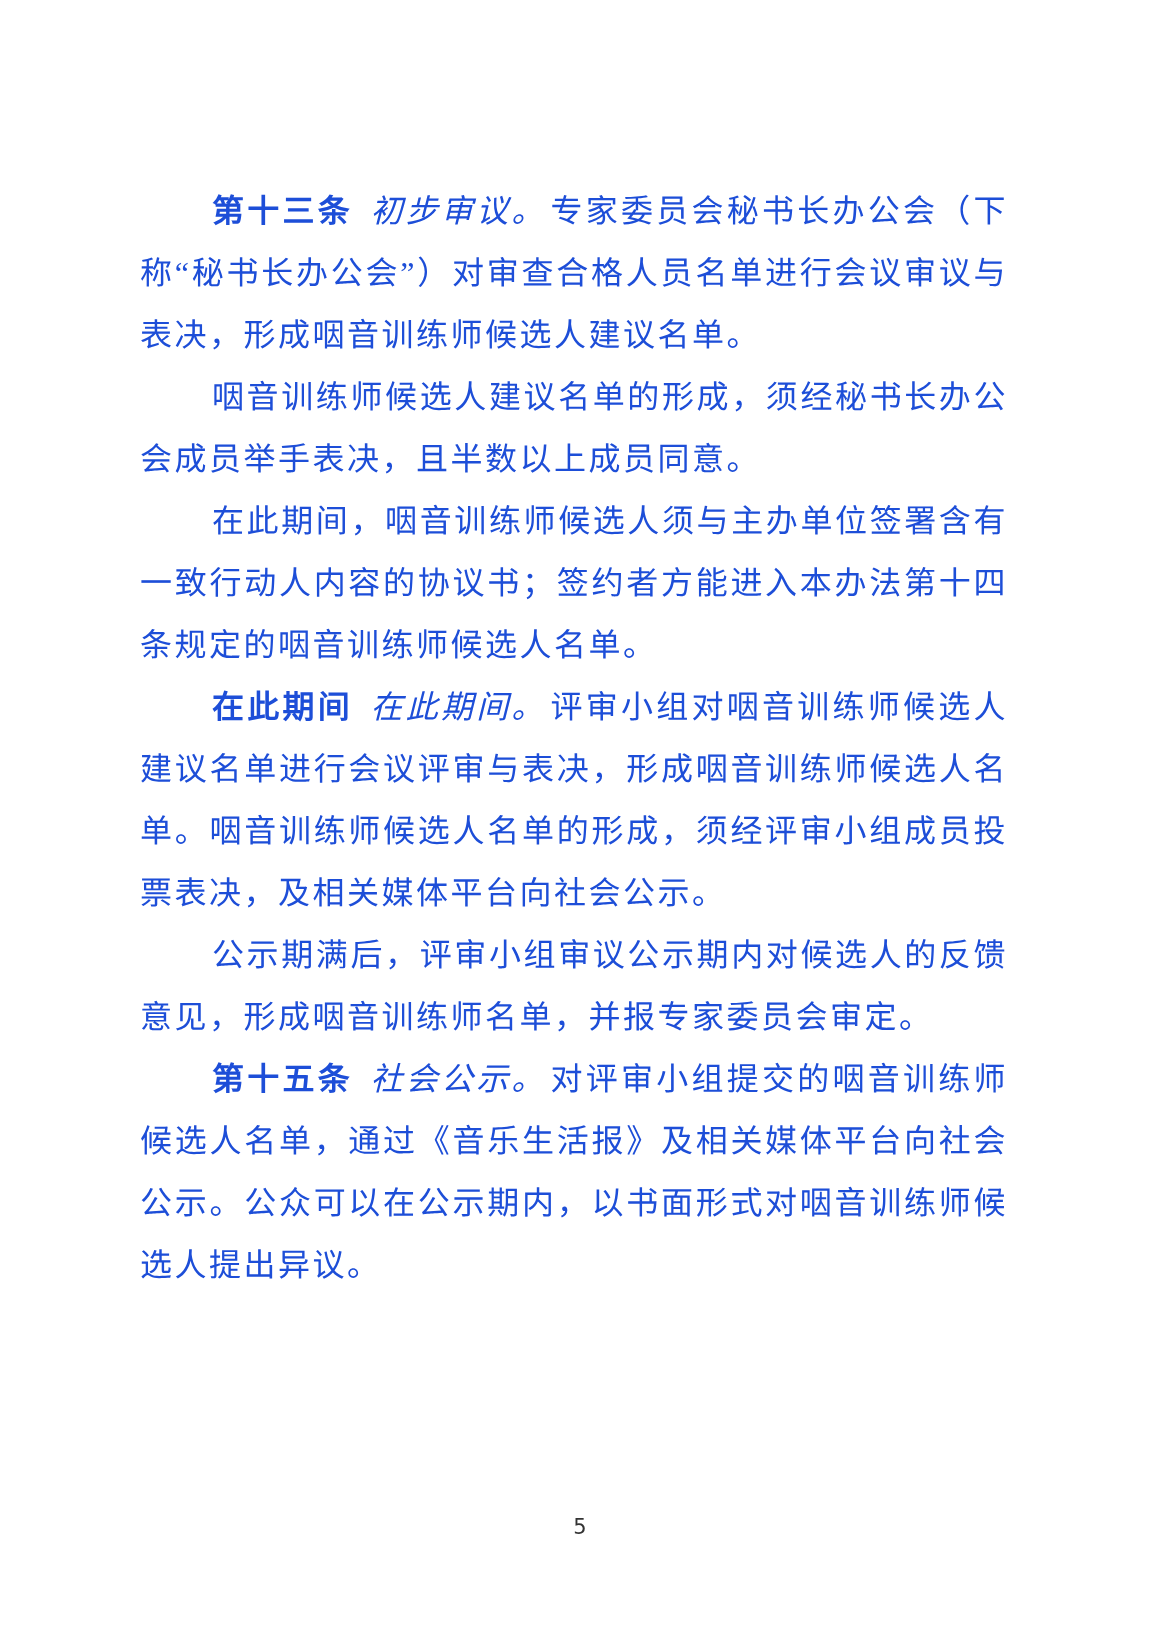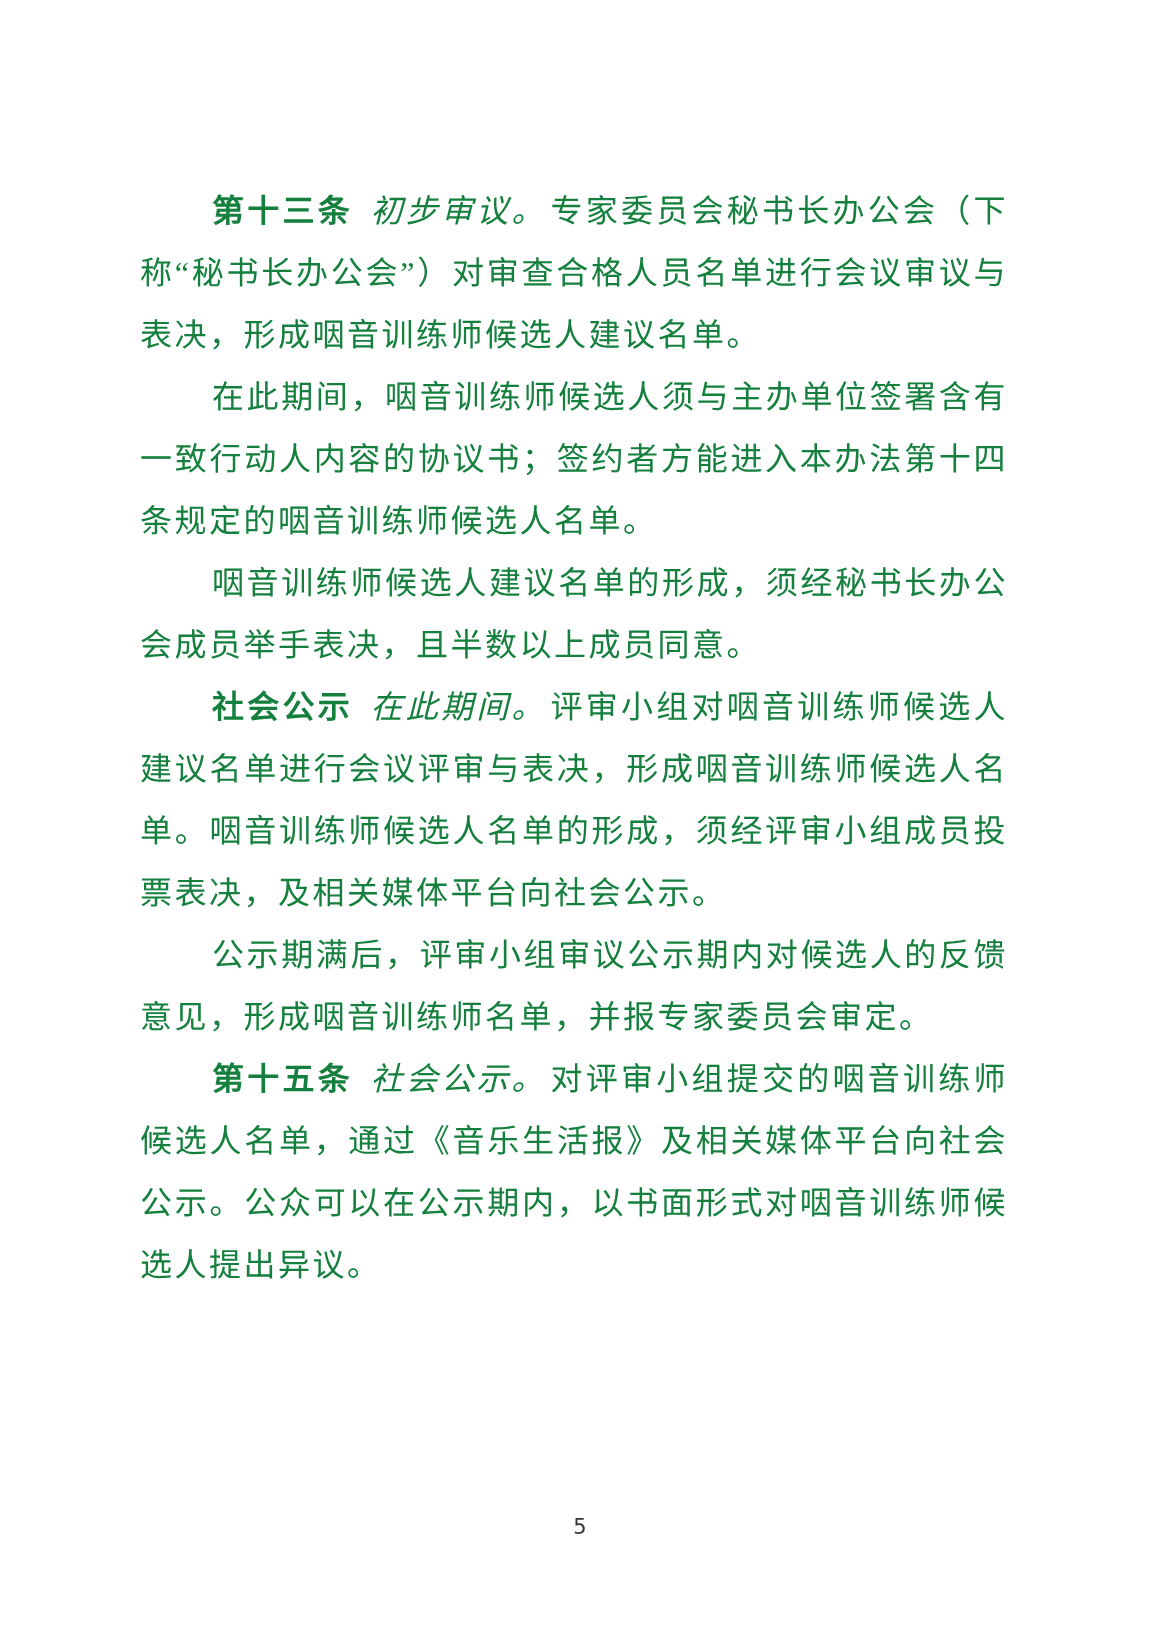--- a/index.html
+++ b/index.html
@@ -14,21 +14,21 @@
   .page {
     position: absolute;
     inset: 0;
     background: #ffffff;
   }
   .body-text {
     position: absolute;
     left: 140px;
     top: 180px;
     width: 868px;
-    color: #15803d;
+    color: #1d4ed8;
   }
   .para {
     margin: 0;
     font-size: 32px;
     line-height: 62px;
     letter-spacing: 2.5px;
     text-indent: 72px;
     text-align: justify;
     text-align-last: left;
     text-justify: inter-character;
@@ -59,29 +59,29 @@
 <body>
 
 <div class="page">
   <div class="body-text">
 
     <p class="para">
       <span class="article-term">第十三条</span><span class="article-title">初步审议。</span><span class="article-text">专家委员会秘书长办公会（下称“秘书长办公会”）对审查合格人员名单进行会议审议与表决，形成咽音训练师候选人建议名单。</span>
     </p>
 
     <p class="para">
+      <span class="article-text">咽音训练师候选人建议名单的形成，须经秘书长办公会成员举手表决，且半数以上成员同意。</span>
+    </p>
+
+    <p class="para">
       <span class="article-text">在此期间，咽音训练师候选人须与主办单位签署含有一致行动人内容的协议书；签约者方能进入本办法第十四条规定的咽音训练师候选人名单。</span>
     </p>
 
     <p class="para">
-      <span class="article-text">咽音训练师候选人建议名单的形成，须经秘书长办公会成员举手表决，且半数以上成员同意。</span>
-    </p>
-
-    <p class="para">
-      <span class="article-term">社会公示</span><span class="article-title">在此期间。</span><span class="article-text">评审小组对咽音训练师候选人建议名单进行会议评审与表决，形成咽音训练师候选人名单。咽音训练师候选人名单的形成，须经评审小组成员投票表决，及相关媒体平台向社会公示。</span>
+      <span class="article-term">在此期间</span><span class="article-title">在此期间。</span><span class="article-text">评审小组对咽音训练师候选人建议名单进行会议评审与表决，形成咽音训练师候选人名单。咽音训练师候选人名单的形成，须经评审小组成员投票表决，及相关媒体平台向社会公示。</span>
     </p>
 
     <p class="para">
       <span class="article-text">公示期满后，评审小组审议公示期内对候选人的反馈意见，形成咽音训练师名单，并报专家委员会审定。</span>
     </p>
 
     <p class="para">
       <span class="article-term">第十五条</span><span class="article-title">社会公示。</span><span class="article-text">对评审小组提交的咽音训练师候选人名单，通过《音乐生活报》及相关媒体平台向社会公示。公众可以在公示期内，以书面形式对咽音训练师候选人提出异议。</span>
     </p>
 

